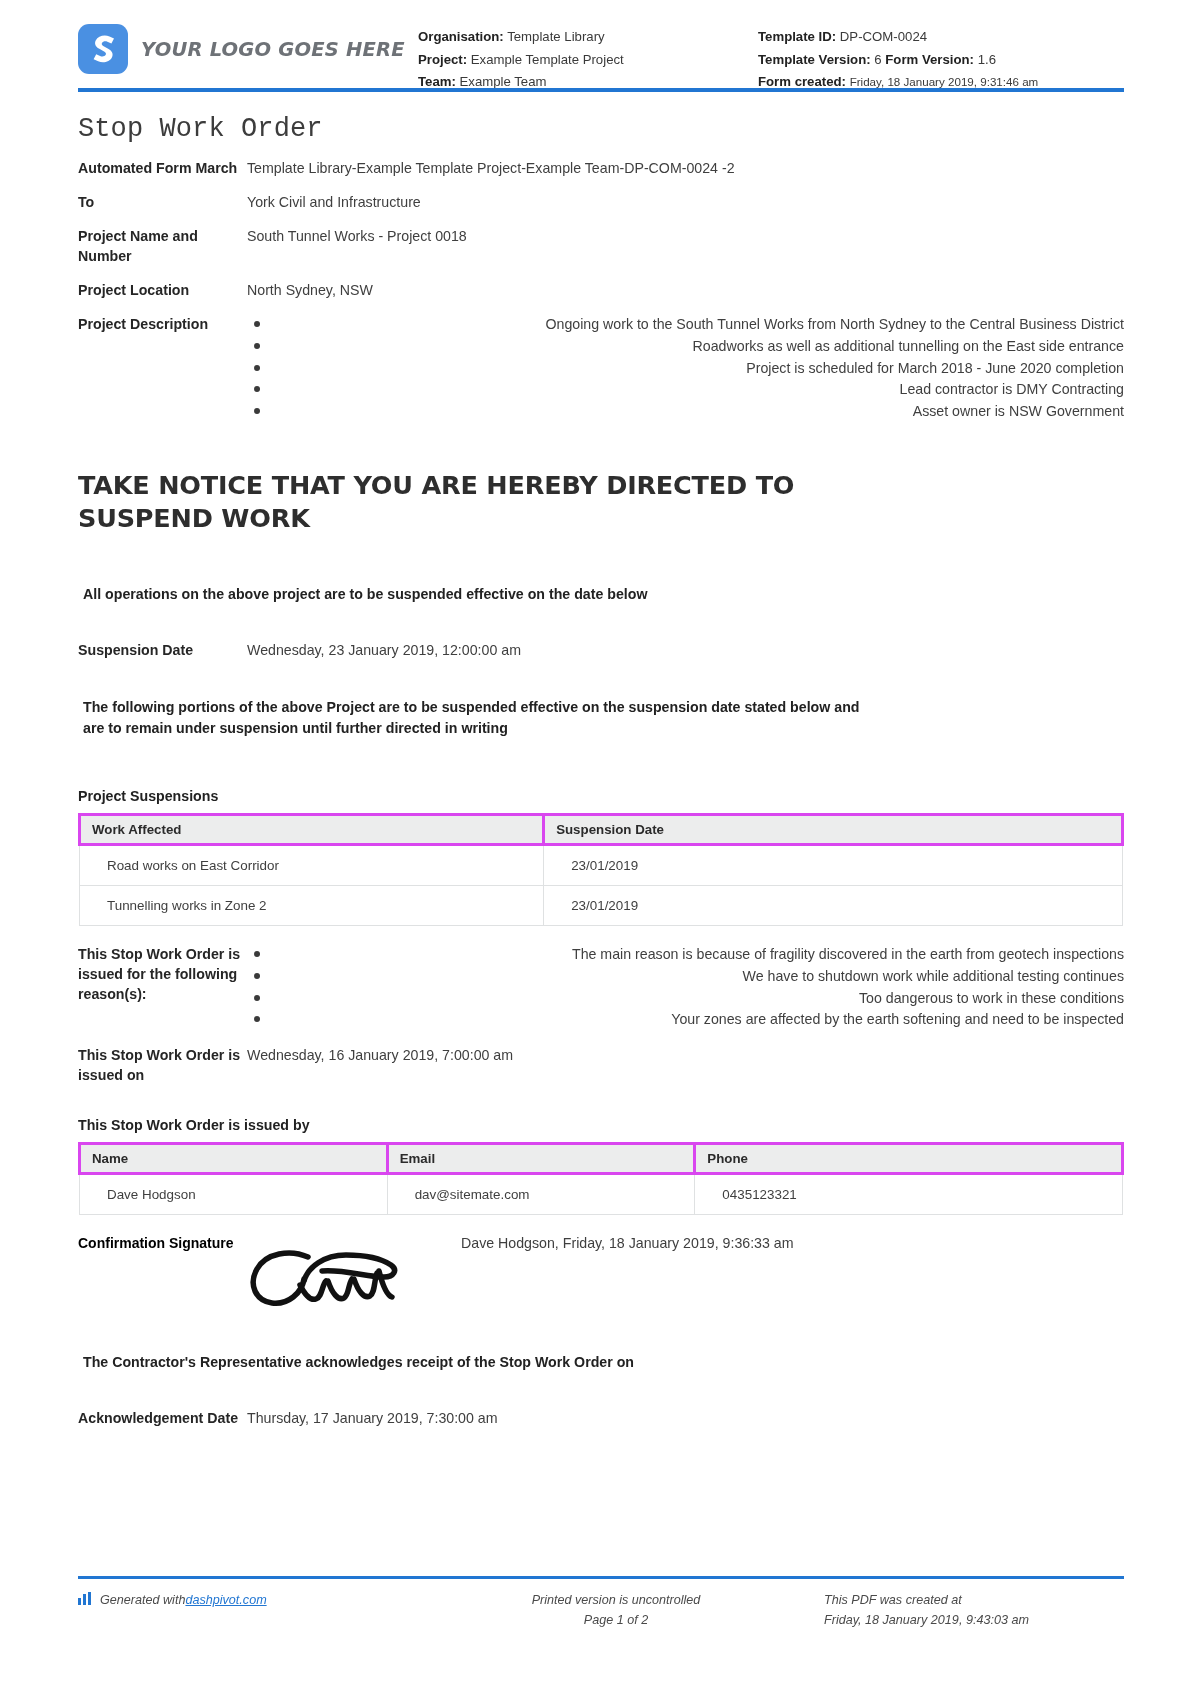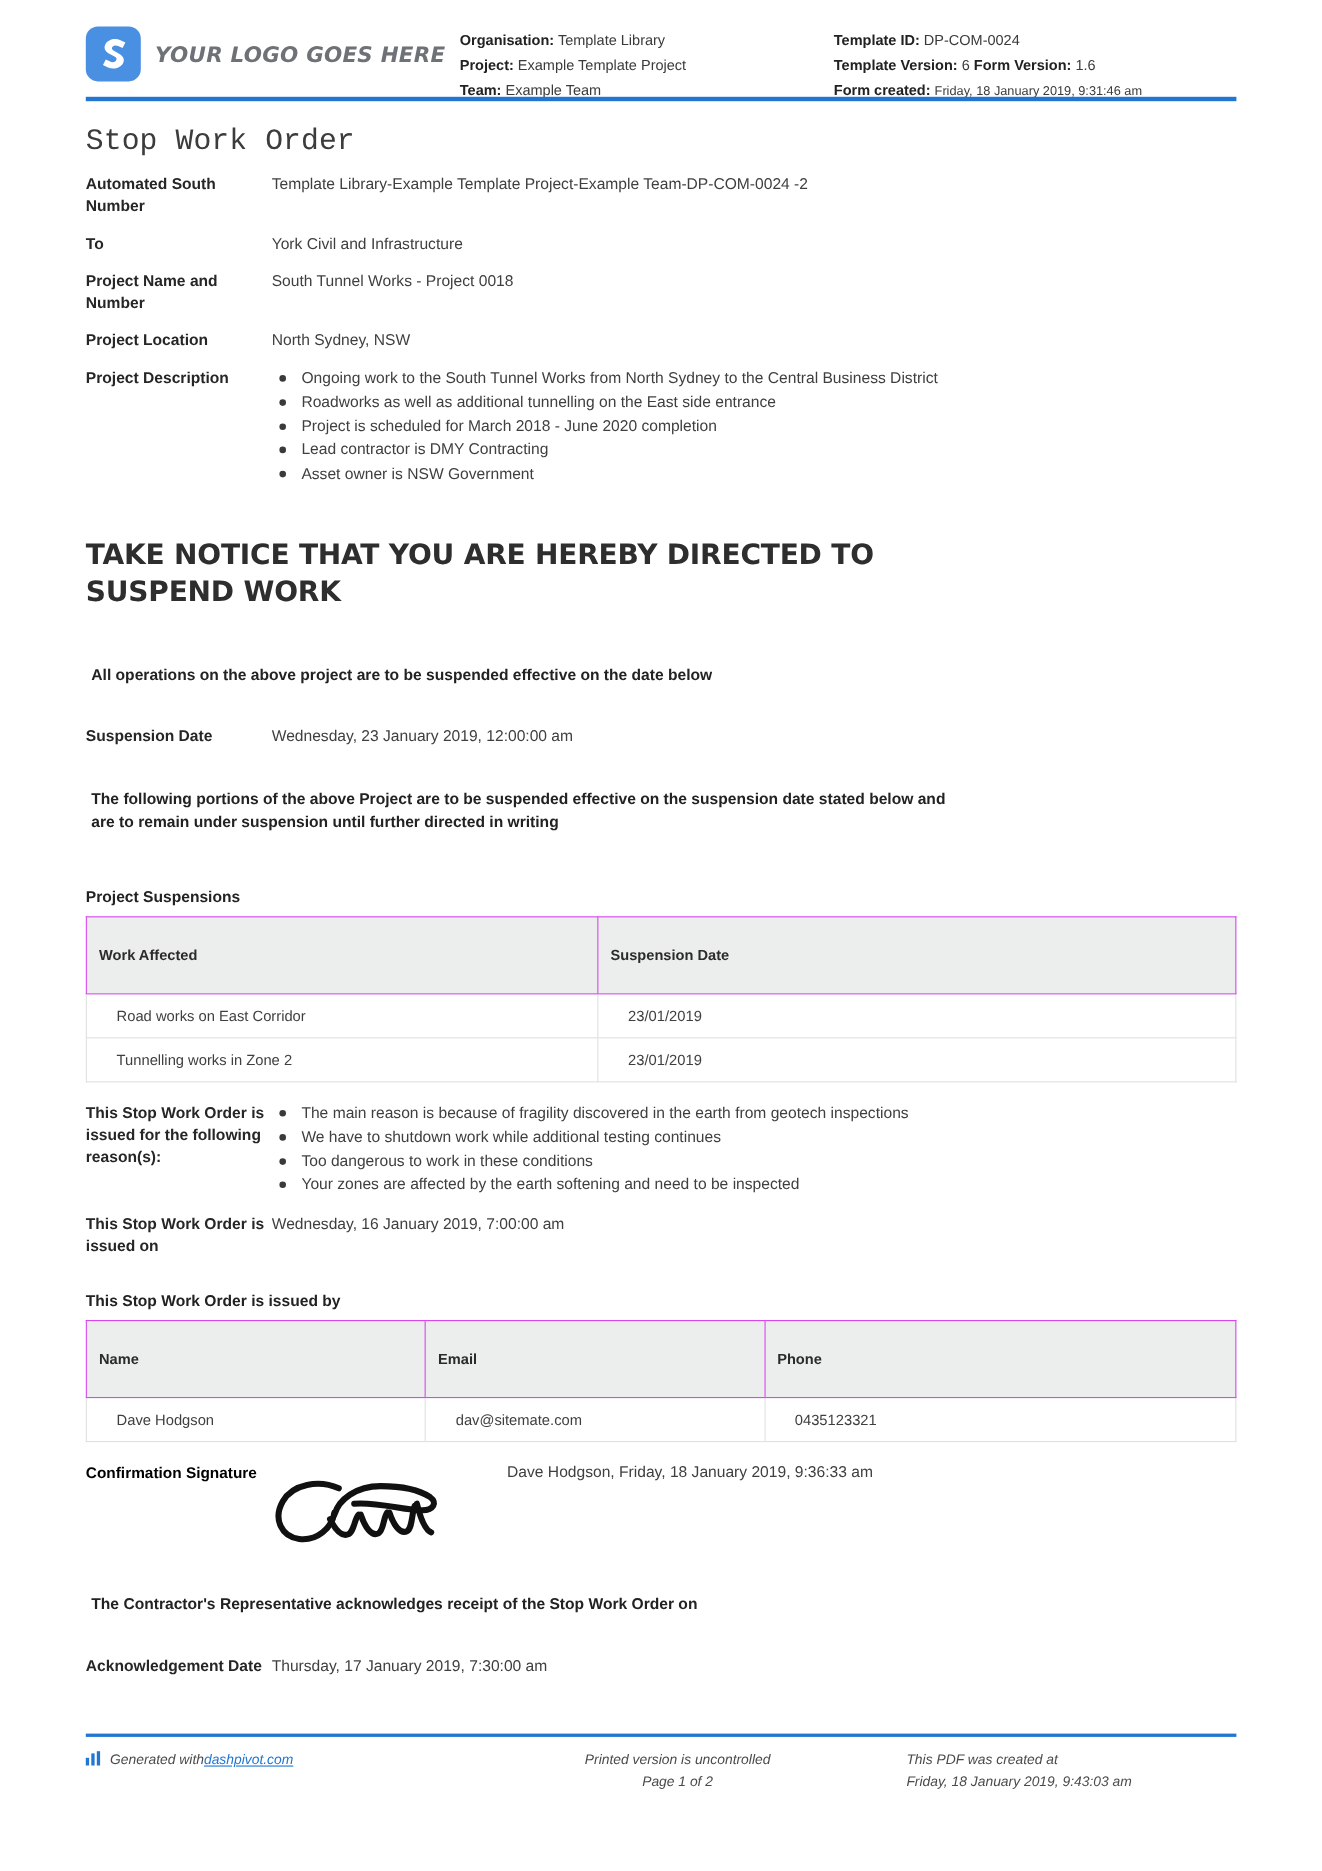--- a/index.html
+++ b/index.html
@@ -131,20 +131,21 @@
     margin: 0;
     padding: 0;
   }
   ul.bullets li {
     position: relative;
     padding-left: 28px;
     font-size: 14.2px;
     line-height: 20.8px;
     color: #3f3f3f;
     margin-bottom: 1px;
+    text-align: right;
   }
   ul.bullets li:before {
     content: "";
     position: absolute;
     left: 8px;
     top: 7px;
     width: 6px;
     height: 6px;
     background: #3a3a3a;
     border-radius: 50%;
@@ -168,26 +169,26 @@
     color: #222;
     margin-bottom: 9px;
   }
   table.grid {
     width: 100%;
     border-collapse: collapse;
     table-layout: fixed;
   }
   table.grid th {
     background: #eceded;
-    border: 1px solid #d946ef;
+    border: 3px solid #d946ef;
     text-align: left;
     font-weight: bold;
     font-size: 13.3px;
     color: #2b2b2b;
-    padding: 27px 11px;
+    padding: 6px 11px;
   }
   table.grid td {
     border: 1px solid #dfe1e2;
     font-size: 13.4px;
     color: #3f3f3f;
     padding: 12px 27px;
     background: #fff;
   }
 
   .sig-row {
@@ -294,21 +295,21 @@
     </div>
   </div>
 
   <div class="blue-rule top"></div>
 
   <div class="content">
 
     <h1 class="doc-title">Stop Work Order</h1>
 
     <div class="field-row">
-      <div class="field-label">Automated South Number</div>
+      <div class="field-label">Automated Form March</div>
       <div class="field-value offset">Template Library-Example Template Project-Example Team-DP-COM-0024   -2</div>
     </div>
 
     <div class="field-row">
       <div class="field-label">To</div>
       <div class="field-value offset">York Civil and Infrastructure</div>
     </div>
 
 
     <div class="field-row">

